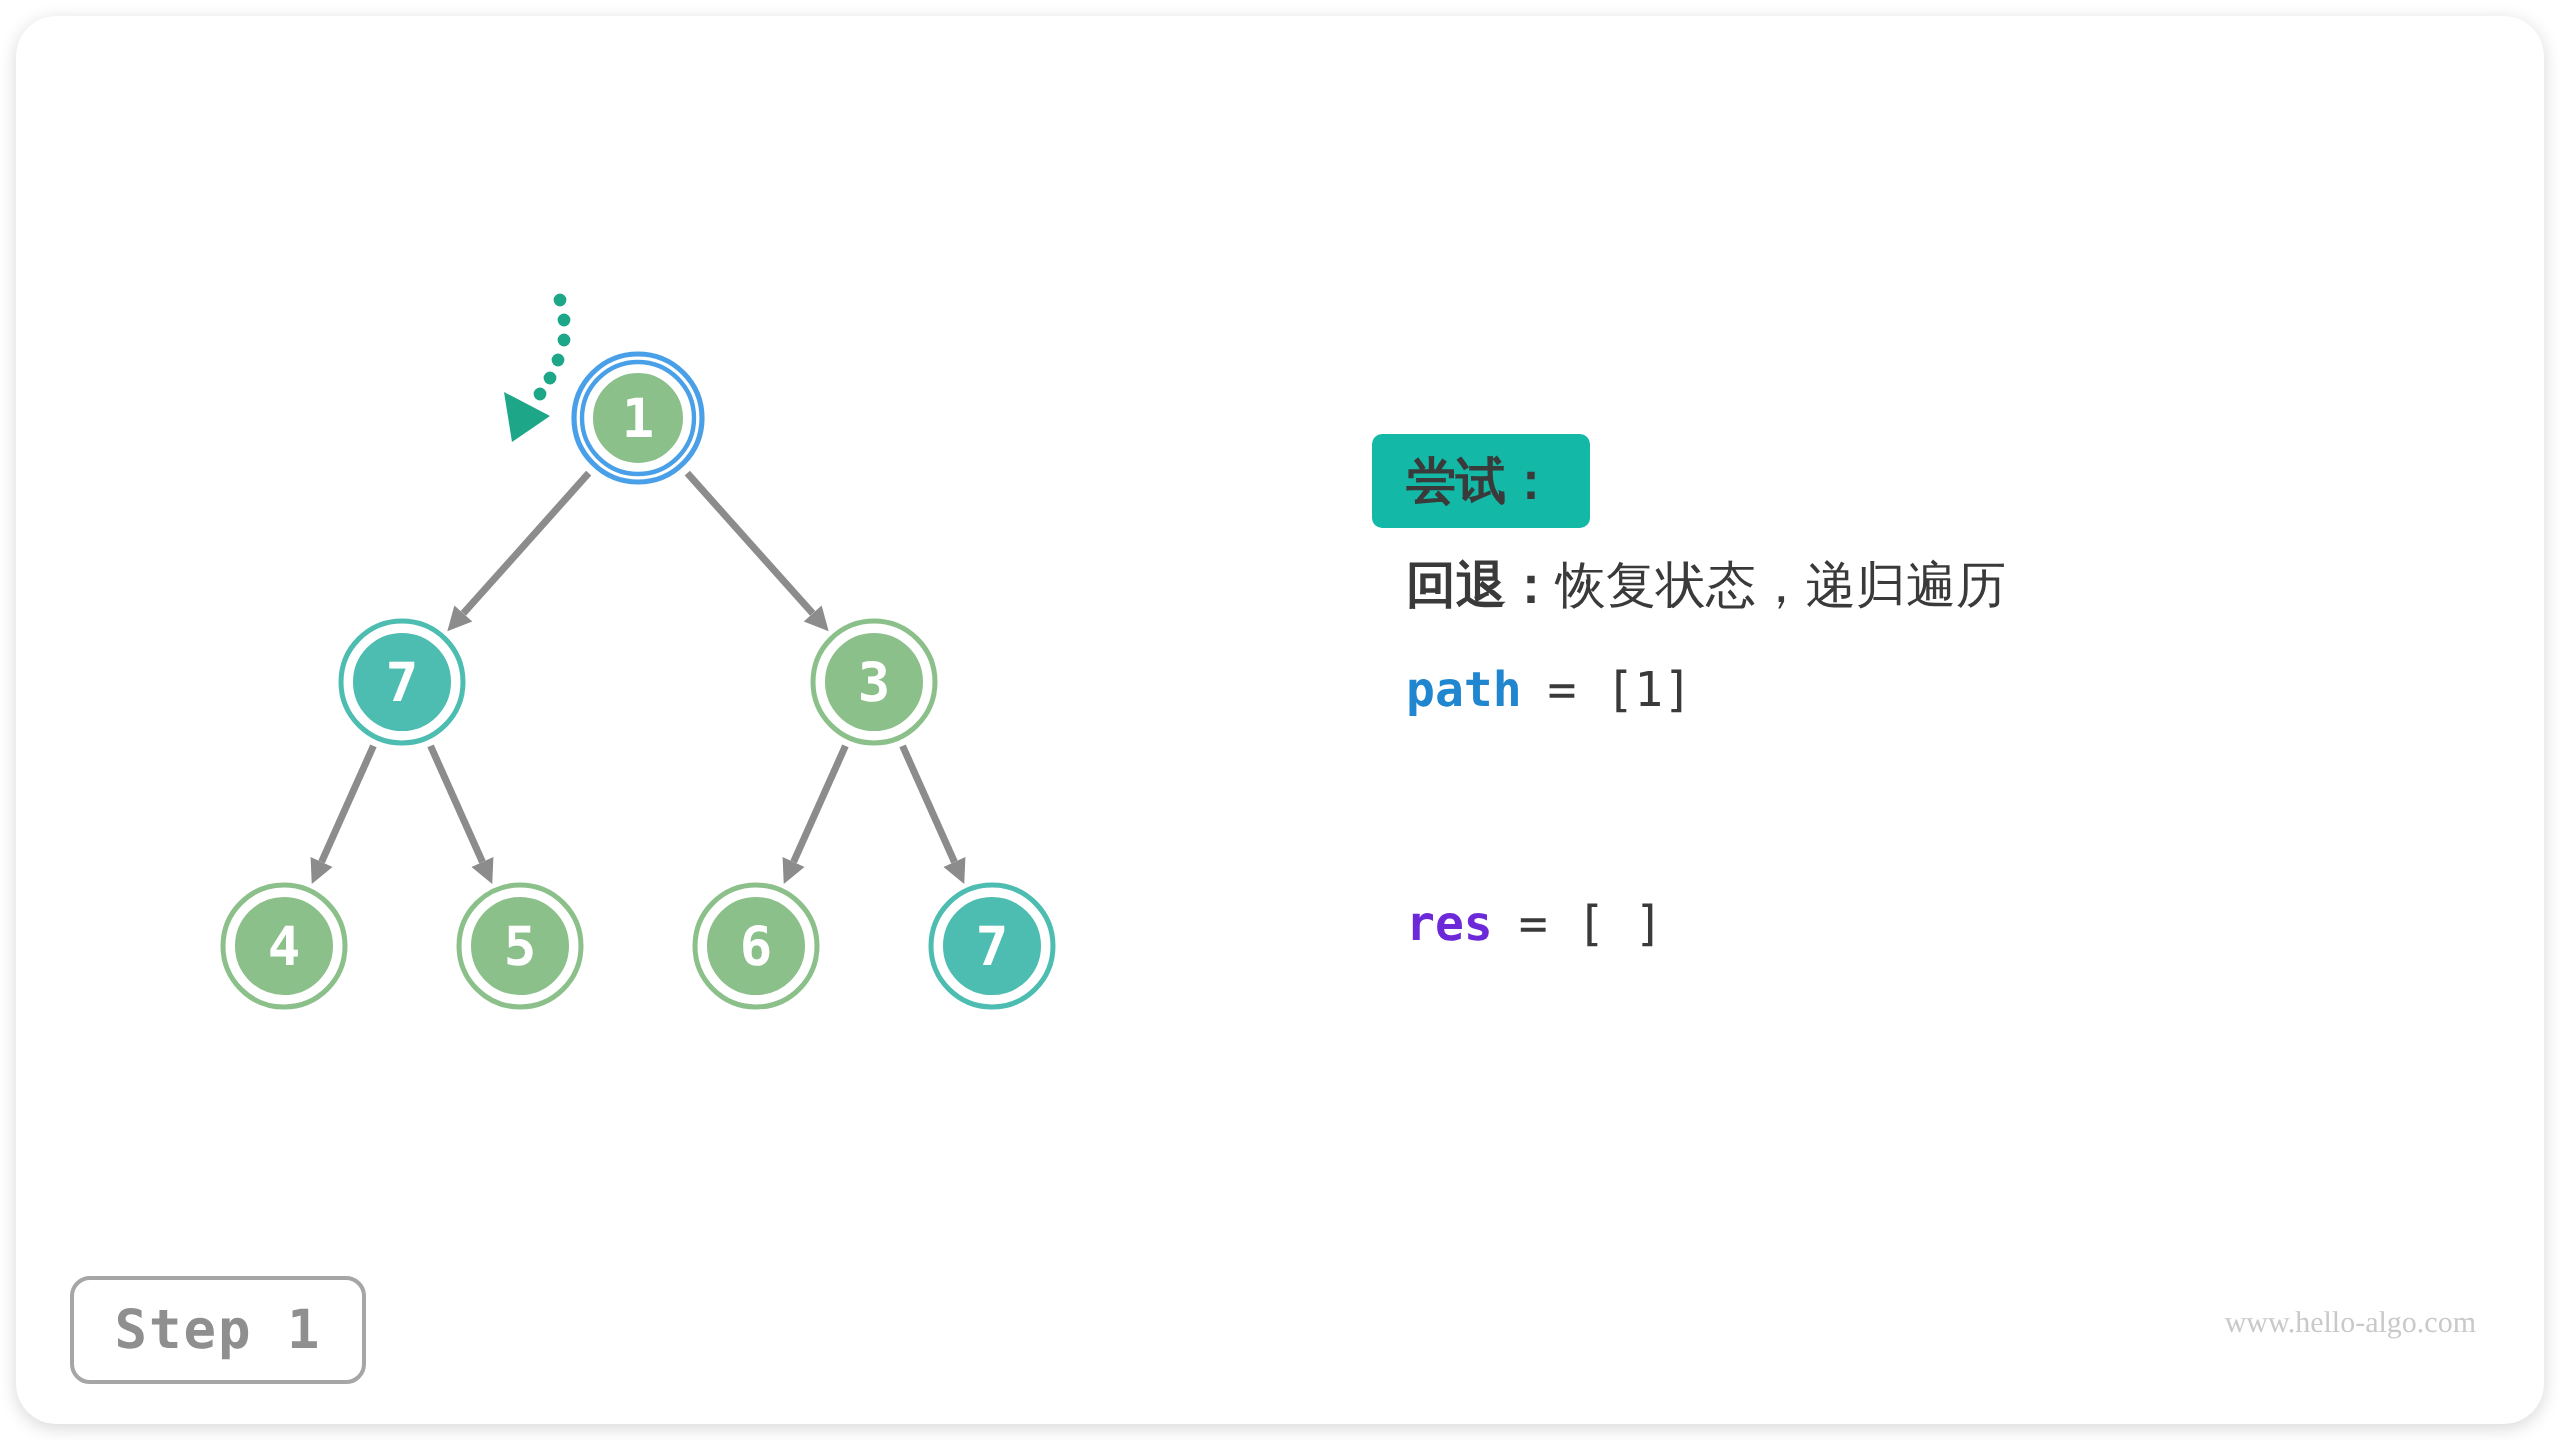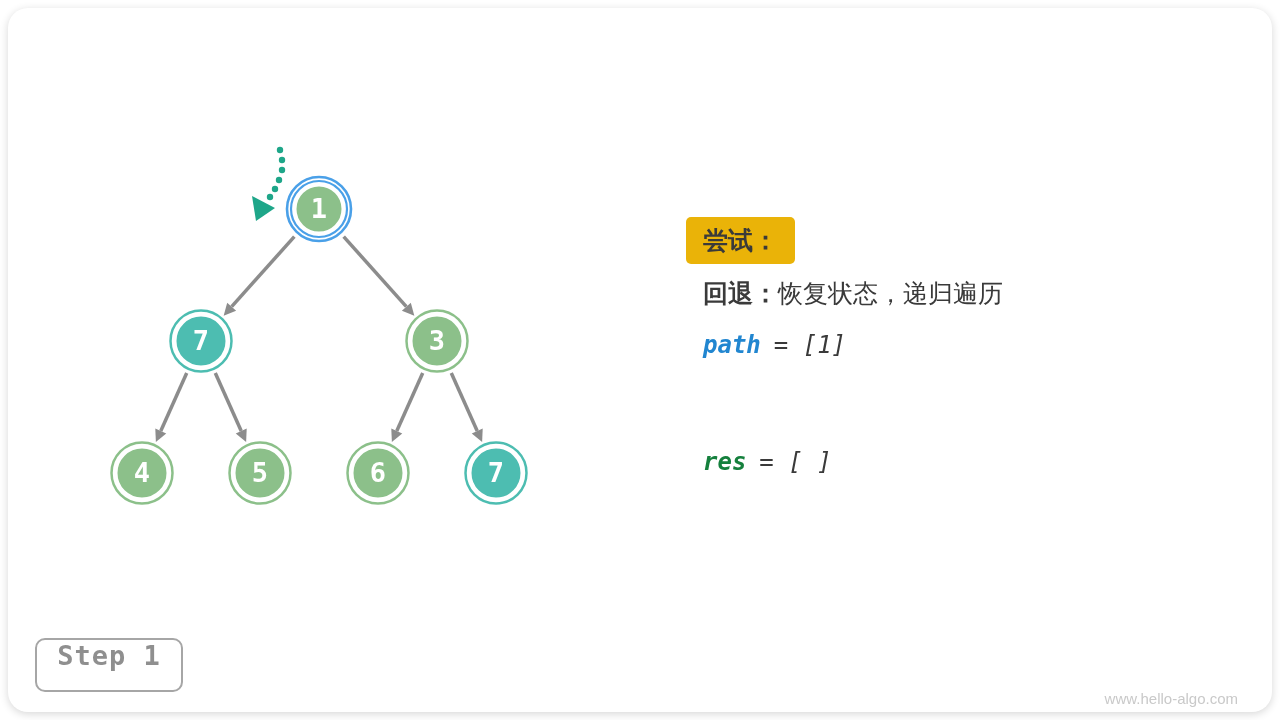--- a/index.html
+++ b/index.html
@@ -23,63 +23,63 @@
   svg.tree {
     position: absolute; left: 0; top: 0;
     width: 1280px; height: 720px;
   }
 
   .legend-try {
     position: absolute; left: 686px; top: 217px;
     height: 47px;
     display: inline-flex; align-items: center;
     padding: 0 17px;
-    background: #eab308;
+    background: #14b8a6;
     border-radius: 5px;
     font-size: 25px; color: #3A3A3A;
     white-space: nowrap;
   }
   .legend-back {
     position: absolute; left: 703px; top: 278px;
     height: 30px; line-height: 30px;
     font-size: 25px; color: #3A3A3A;
     white-space: nowrap;
   }
   .legend-label { font-weight: 700; }
 
   .code-line {
     position: absolute;
     font-family: "DejaVu Sans Mono", "Liberation Mono", monospace;
     font-size: 24px; color: #3A3A3A;
     white-space: nowrap;
-    height: 30px; line-height: 30px; font-style: italic;
+    height: 30px; line-height: 30px;
   }
   .code-path { left: 703px; top: 330px; }
   .code-res  { left: 703px; top: 447px; }
   .code-var  { font-weight: 700; }
   .code-var.blue { color: #2186D0; }
-  .code-var.teal { color: #15803d; }
+  .code-var.teal { color: #6d28d9; }
   .code-rest { margin-left: 13px; }
 
   .step-badge {
     position: absolute; left: 35px; top: 638px;
     width: 148px; height: 54px;
     box-sizing: border-box;
     border: 2.5px solid #A6A6A6;
     border-radius: 10px;
     background: #ffffff;
-    display: flex; align-items: flex-start; justify-content: center;
+    display: flex; align-items: center; justify-content: center;
     font-family: "DejaVu Sans Mono", "Liberation Mono", monospace;
     font-weight: 700; font-size: 27px; color: #8F8F8F;
     letter-spacing: 1px;
   }
 
   .watermark {
-    position: absolute; right: 42px; top: 690px;
-    font-family: Liberation Sans, sans-serif;
+    position: absolute; right: 42px; top: 654px;
+    font-family: Liberation Serif, serif;
     font-size: 15px; color: #C9C9C9;
     white-space: nowrap;
   }
 </style>
 </head>
 <body>
 
 <div class="stage">
   <div class="card"></div>
 

